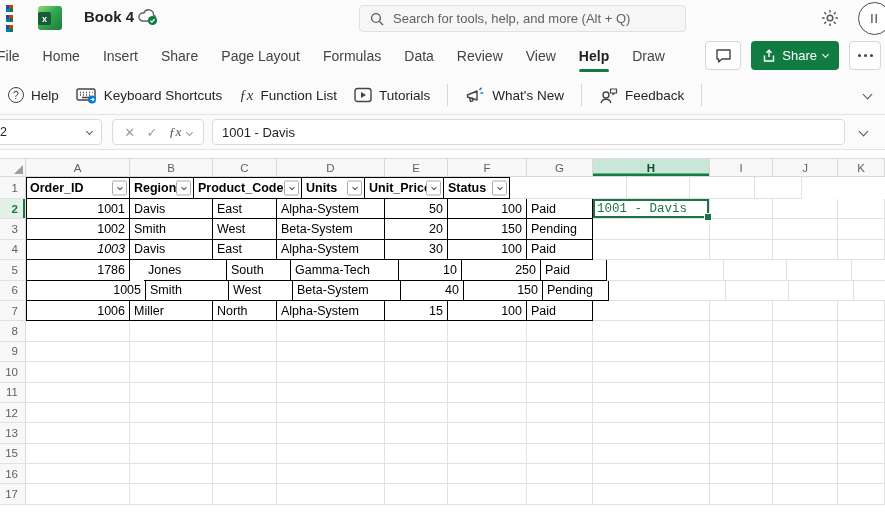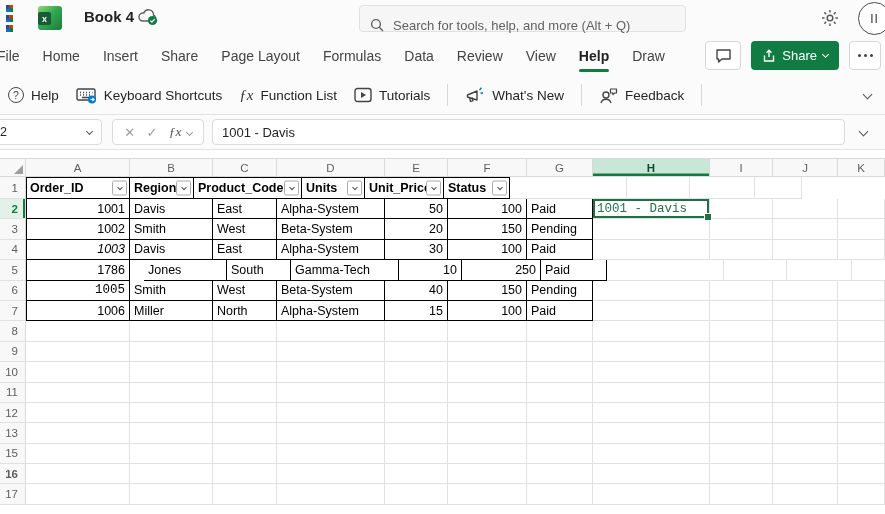--- a/index.html
+++ b/index.html
@@ -11,21 +11,21 @@
   .waffle { position:absolute; left:6px; top:5px; display:flex; flex-direction:column; gap:3px; cursor:pointer;}
   .waffle i { width:7px; height:7px; display:block;
     background:conic-gradient(#d83b01 0 25%, #0f7c41 0 50%, #0078d4 0 75%, #1f4e9d 0); }
   .xlicon { position:absolute; left:38px; top:6px; width:24px; height:24px; border-radius:3px;
     background:linear-gradient(135deg,#8ed973 0%,#33a852 45%,#1e7b3c 100%); }
   .xlicon .sheet { position:absolute; left:0px; top:6px; width:13px; height:13px; background:#185c37;
     border-radius:2px; color:#fff; font-size:9px; font-weight:bold; display:flex; align-items:center; justify-content:center; }
   .doc-title { position:absolute; left:84px; top:8px; font-size:15px; font-weight:600; color:#242424; }
   .cloud { position:absolute; left:137px; top:8px; }
   .searchbox { position:absolute; left:359px; top:5px; width:327px; height:27px; background:#f6f6f6;
-    border:1px solid #e1e1e1; border-radius:4px; display:flex; align-items:flex-start; padding:12px 10px; gap:9px; cursor:text;}
+    border:1px solid #e1e1e1; border-radius:4px; display:flex; align-items:center; padding:12px 10px; gap:9px; cursor:text;}
   .searchbox .ph { font-size:13px; color:#616161; }
   .gearbtn { position:absolute; left:817px; top:6px; width:26px; height:24px; display:flex; align-items:center; justify-content:center; cursor:pointer;}
   .avatar { position:absolute; left:858px; top:2px; width:33px; height:33px; border-radius:50%;
     border:1.6px solid #4a4a4a; background:#fff; display:flex; align-items:center; justify-content:center;
     font-size:12px; color:#333; letter-spacing:1px; cursor:pointer;}
 
   
   .tabrow { position:absolute; left:0; top:36px; width:885px; height:40px; background:#fbfbfb;
     display:flex; align-items:center; }
   .tabs { display:flex; align-items:center; gap:23px; margin-left:-3px; }
@@ -349,21 +349,21 @@
       <div class="gcell t num" style="width: 63px;">10</div>
       <div class="gcell t num" style="width: 79px;">250</div>
       <div class="gcell t" style="width: 66px;">Paid</div>
       <div class="gcell" style="width: 117px;"></div>
       <div class="gcell" style="width: 63px;"></div>
       <div class="gcell" style="width: 65px;"></div>
       <div class="gcell" style="width: 47px;"></div>
     </div>
     <div class="grow" style="height: 20.4px;">
       <div class="rhead" style="width: 26px;">6</div>
-      <div class="gcell t tl num" style="width: 104px; font-family: Liberation Mono, monospace;">1005</div>
+      <div class="gcell t tl num" style="width: 120px;">1005</div>
       <div class="gcell t" style="width: 83px;">Smith</div>
       <div class="gcell t" style="width: 64px;">West</div>
       <div class="gcell t" style="width: 108px;">Beta-System</div>
       <div class="gcell t num" style="width: 63px;">40</div>
       <div class="gcell t num" style="width: 79px;">150</div>
       <div class="gcell t" style="width: 66px;">Pending</div>
       <div class="gcell" style="width: 117px;"></div>
       <div class="gcell" style="width: 63px;"></div>
       <div class="gcell" style="width: 65px;"></div>
       <div class="gcell" style="width: 47px;"></div>
@@ -474,21 +474,21 @@
       <div class="gcell" style="width: 108px;"></div>
       <div class="gcell" style="width: 63px;"></div>
       <div class="gcell" style="width: 79px;"></div>
       <div class="gcell" style="width: 66px;"></div>
       <div class="gcell" style="width: 117px;"></div>
       <div class="gcell" style="width: 63px;"></div>
       <div class="gcell" style="width: 65px;"></div>
       <div class="gcell" style="width: 47px;"></div>
     </div>
     <div class="grow" style="height: 20.4px;">
-      <div class="rhead" style="width: 26px; font-weight: bold;">16</div>
+      <div class="rhead" style="width: 26px;">16</div>
       <div class="gcell" style="width: 104px;"></div>
       <div class="gcell" style="width: 83px;"></div>
       <div class="gcell" style="width: 64px;"></div>
       <div class="gcell" style="width: 108px;"></div>
       <div class="gcell" style="width: 63px;"></div>
       <div class="gcell" style="width: 79px;"></div>
       <div class="gcell" style="width: 66px;"></div>
       <div class="gcell" style="width: 117px;"></div>
       <div class="gcell" style="width: 63px;"></div>
       <div class="gcell" style="width: 65px;"></div>

